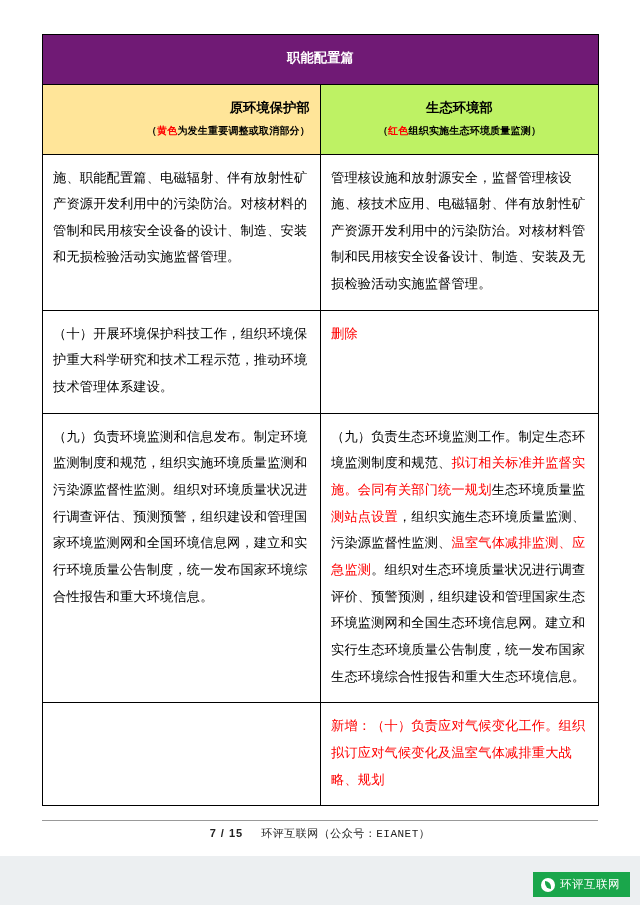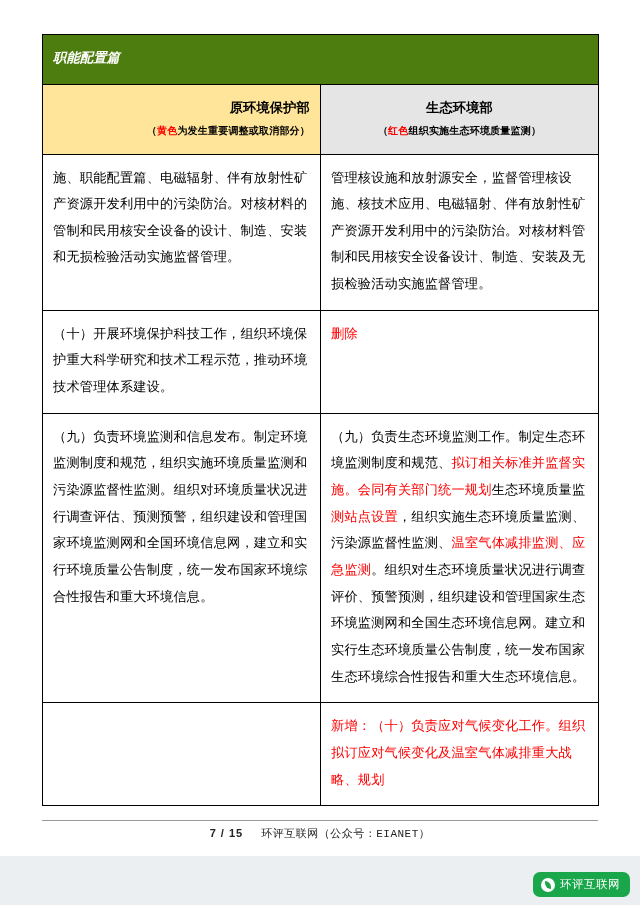--- a/index.html
+++ b/index.html
@@ -35,40 +35,39 @@
   }
   table.main td {
     border: 1px solid #000;
     vertical-align: top;
     padding: 10px 10px 12px 10px;
     font-size: 13.2px;
     line-height: 2.02;
     letter-spacing: 0.2px;
   }
   .banner {
-    background: #4d7c0f;
+    background: #701a75;
     color: #ffffff;
-    text-align: left;
+    text-align: center;
     font-weight: bold;
     font-size: 15px;
     letter-spacing: 2px;
     padding: 7px 0 8px 0;
     line-height: 1.3;
-    font-style: italic;
   }
   .hdr-left {
     background: #ffe599;
     text-align: right;
     font-weight: bold;
     font-size: 13.5px;
     line-height: 1.85;
     padding: 6px 6px 8px 6px;
   }
   .hdr-right {
-    background: #e5e5e5;
+    background: #bef264;
     text-align: center;
     font-weight: bold;
     font-size: 13.5px;
     line-height: 1.85;
     padding: 6px 6px 8px 6px;
   }
   .hdr-sub {
     font-size: 10px;
     font-weight: bold;
   }
@@ -114,21 +113,21 @@
   }
   .badge {
     position: absolute;
     right: 10px;
     bottom: 8px;
     background: #1aa64b;
     color: #ffffff;
     font-family: "Liberation Sans", sans-serif;
     font-size: 11.5px;
     padding: 5px 10px 5px 8px;
-    border-radius: 7px;
+    border-radius: 0;
     display: flex;
     align-items: center;
     gap: 5px;
     letter-spacing: 0.5px;
   }
   .badge .logo {
     display: inline-block;
     width: 14px;
     height: 14px;
     border-radius: 50%;

